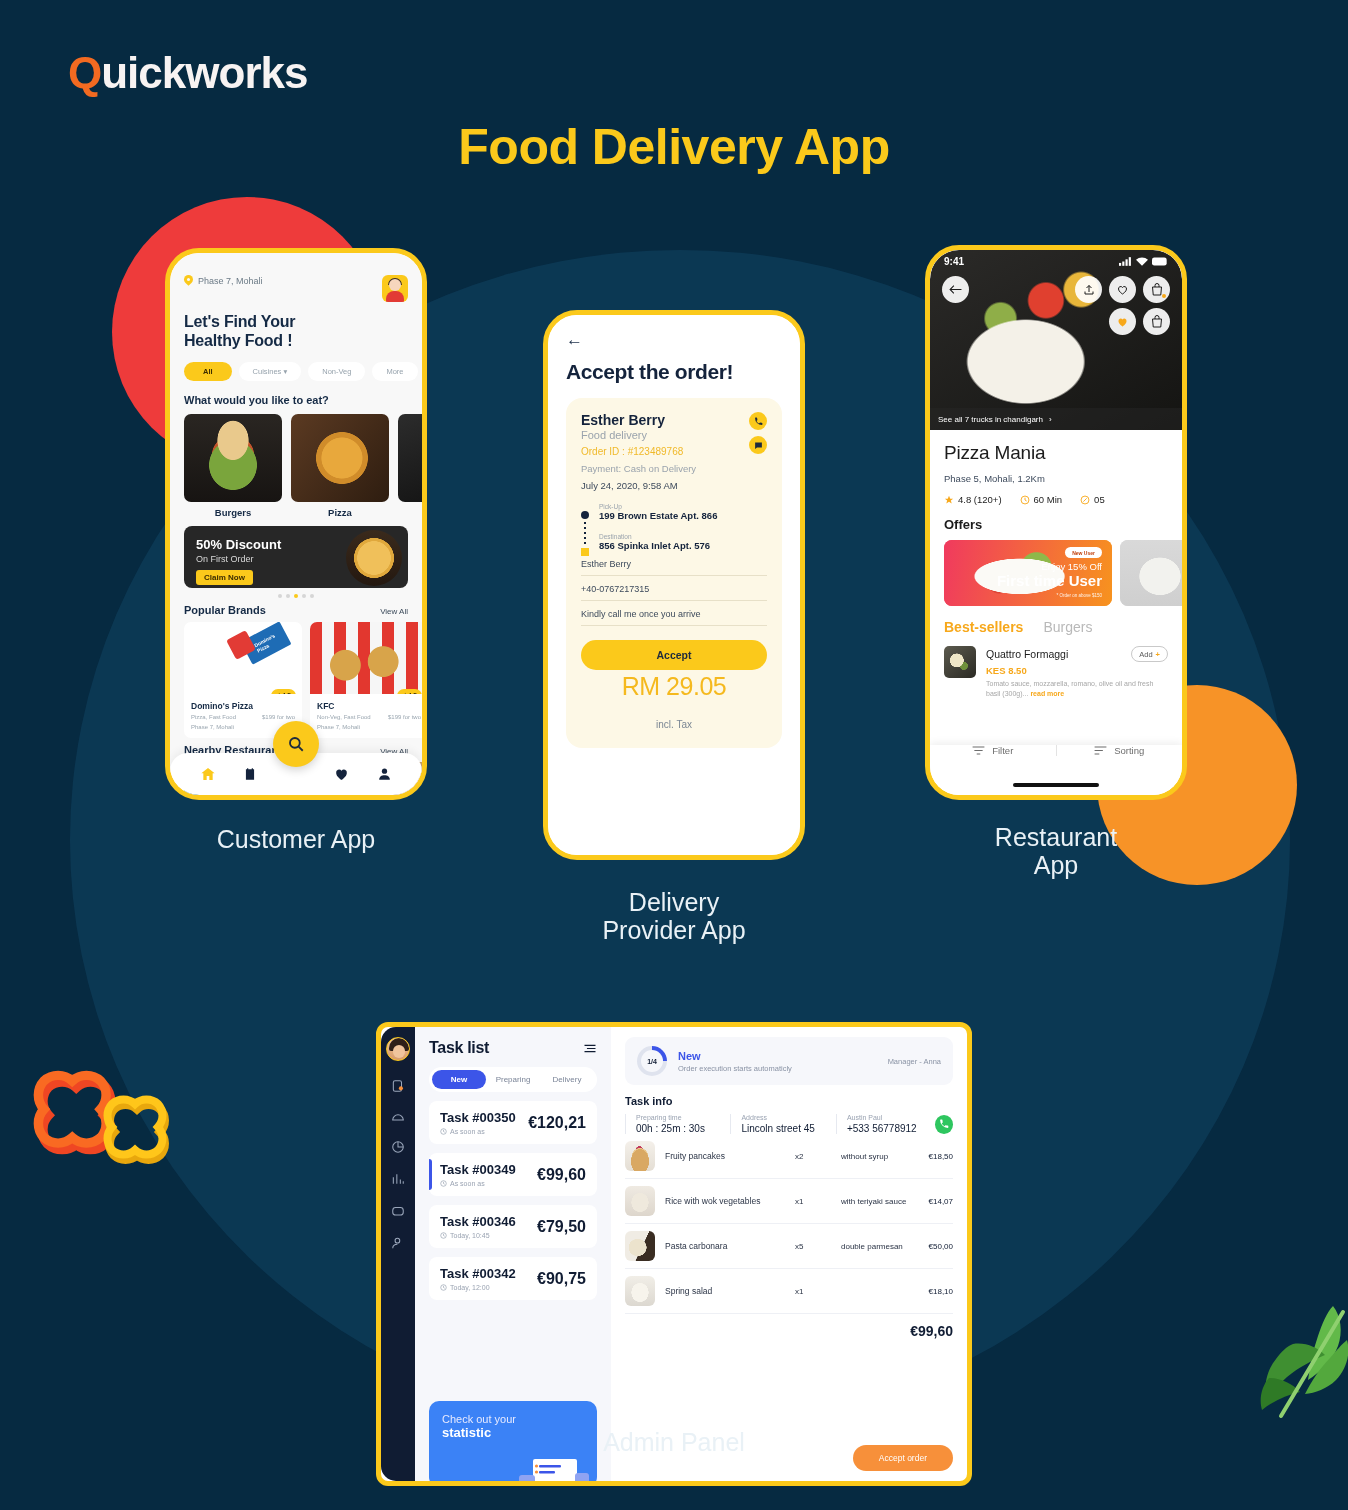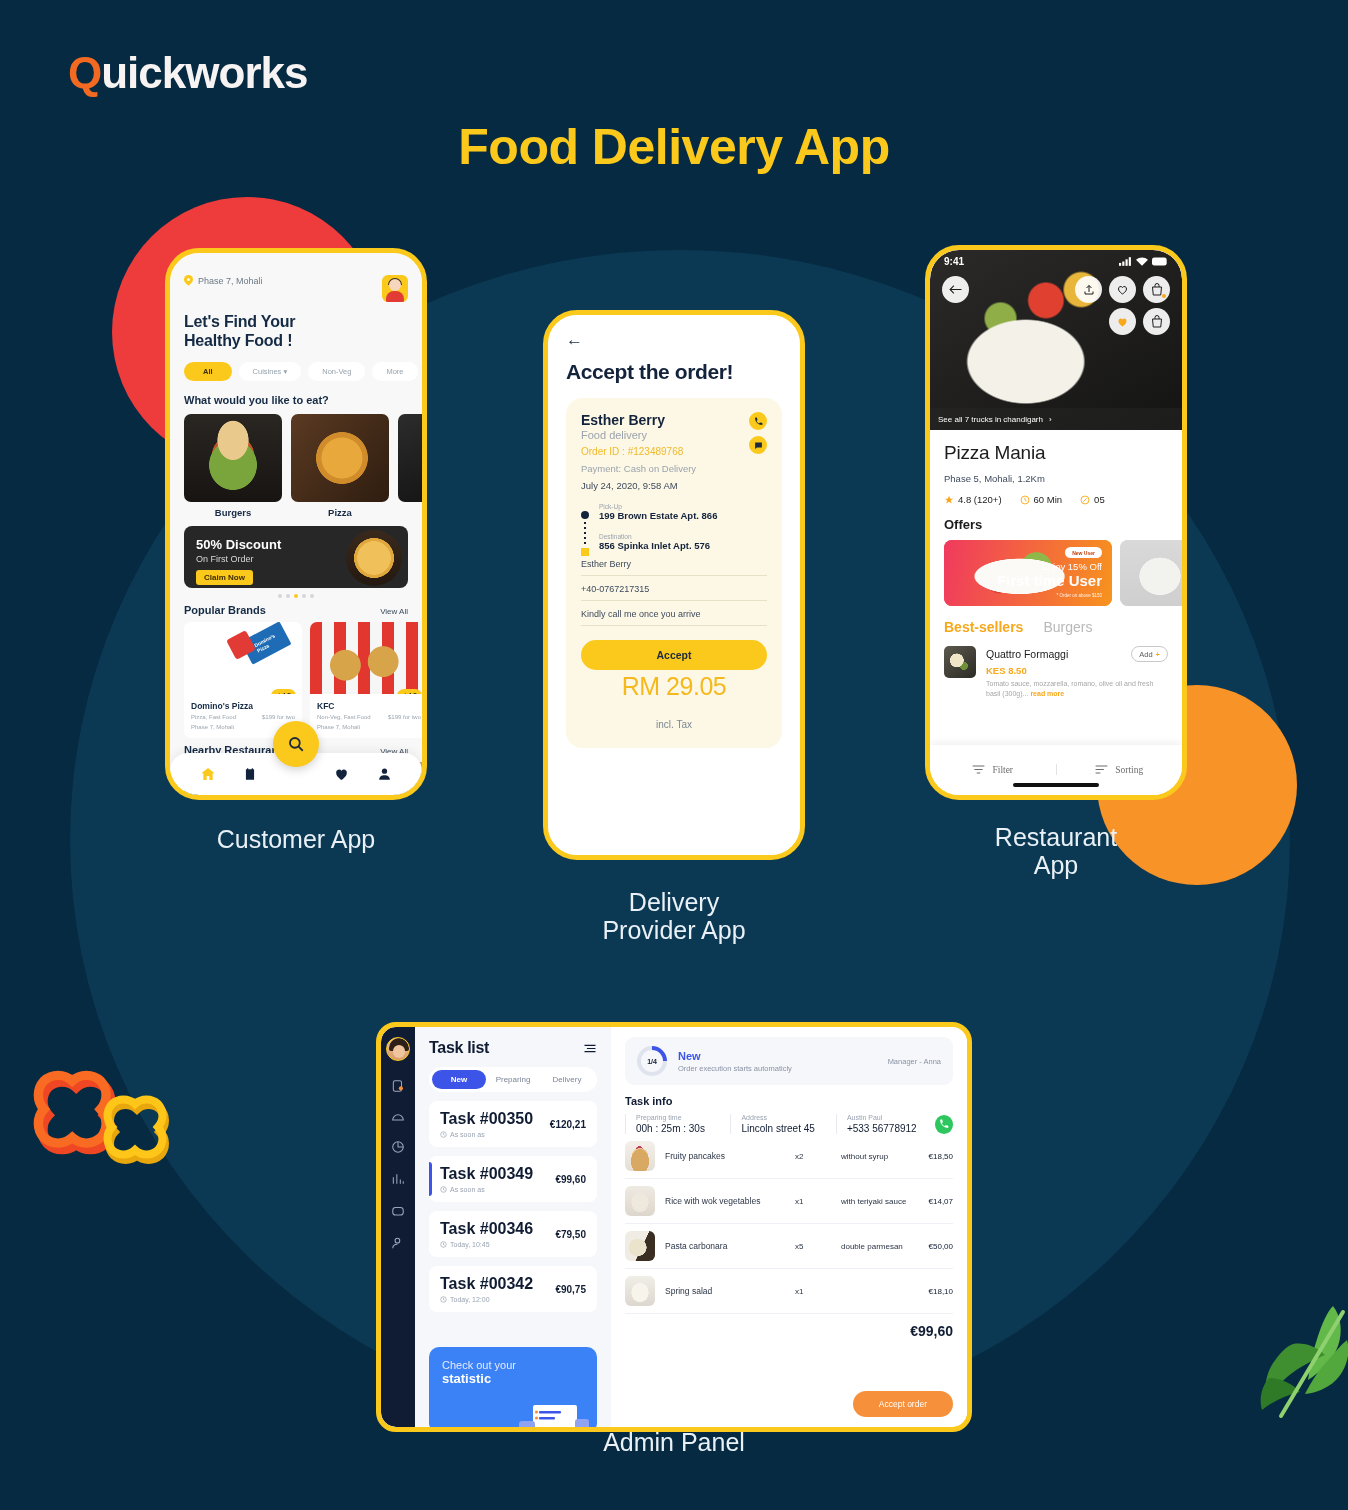--- a/index.html
+++ b/index.html
@@ -215,52 +215,52 @@
   .dish-head { display:flex; justify-content:space-between; align-items:center; }
   .dish-name { font-size: 10.5px; color:#1c1c1c; }
   .add-btn { border: 1px solid #c9c9c9; border-radius: 10px; font-size: 7.5px; color:#5a5a5a;
     padding: 2.5px 7px; display:flex; gap:3px; align-items:center; }
   .add-btn i { color:#f7a81b; font-style: normal; font-weight: bold; }
   .dish-price { font-size: 9.5px; color:#f7a81b; margin-top: 3px; font-weight:bold; }
   .dish-desc { font-size: 7px; color:#a7a7a7; margin-top: 3px; line-height: 1.45; }
   .dish-desc b { color:#f7a81b; }
   .res-footer { position:absolute; left:0; right:0; bottom:0; height: 50px; background:#fff;
     box-shadow: 0 -2px 8px rgba(0,0,0,.07); }
-  .res-footer-inner { display:flex; height: 30px; align-items:flex-end;font-family:Liberation Serif, serif; }
+  .res-footer-inner { display:flex; height: 30px; align-items:flex-start; }
   .ff { flex:1; display:flex; align-items:center; justify-content:center; gap:7px;
     font-size: 9.5px; color:#6d6d6d; }
   .ff + .ff { border-left: 1px solid #e3e3e3; }
   .home-ind { width: 86px; height: 3.5px; border-radius: 2px; background:#111;
     margin: 8px auto 0; }
 
   
-  #admin-panel { left: 376px; top: 1022px; width: 596px; height: 410px; border-radius: 20px; }
+  #admin-panel { left: 376px; top: 1022px; width: 596px; height: 464px; border-radius: 12px; }
   .adm { display:flex; width:100%; height:100%; background:#fff; }
   .adm-rail { width: 34px; background:#101c33; display:flex; flex-direction:column;
     align-items:center; padding-top: 10px; gap: 18px; flex:0 0 auto; }
   .rail-av { width: 24px; height: 24px; border-radius:50%; overflow:hidden;
     background: linear-gradient(#f3c89a,#d79a6b); border:1.5px solid #fbc91b; position:relative; }
   .rail-av .hr { position:absolute; left:2px; top:0; width:20px; height:13px;
     background:#2e1f18; border-radius: 10px 10px 2px 2px; }
   .rail-av .fc { position:absolute; left:6px; top:7px; width:12px; height:13px;
     background:#f0c49c; border-radius: 6px; }
   .rail-ico { color:#9aa6bb; }
   .adm-list { width: 196px; flex:0 0 auto; background:#f6f7fb; padding: 12px 14px 0; position:relative; }
   .adm-h { display:flex; justify-content:space-between; align-items:center; }
   .adm-h h2 { font-size: 16px; font-weight:bold; color:#101c33; letter-spacing:-0.3px; }
   .seg { display:flex; background:#fff; border-radius: 14px; padding: 3px; margin-top: 10px; }
   .seg div { flex:1; text-align:center; font-size: 8px; color:#7b8598; padding: 5px 0; border-radius: 11px; }
   .seg div.on { background:#3c55e8; color:#fff; font-weight:bold; }
   .task { background:#fff; border-radius: 8px; margin-top: 9px; padding: 9px 11px;
     display:flex; justify-content:space-between; align-items:center; position:relative; }
   .task.sel:before { content:''; position:absolute; left:0; top:6px; bottom:6px; width:3px;
     background:#3c55e8; border-radius: 0 3px 3px 0; }
-  .task .tn { font-size: 16px; font-weight:bold; color:#101c33; }
+  .task .tn { font-size: 13px; font-weight:bold; color:#101c33; }
   .task .tt { font-size: 7px; color:#9aa3b2; margin-top: 3px; display:flex; gap:3px; align-items:center; }
-  .task .tp { font-size: 10px; font-weight:bold; color:#101c33; }
+  .task .tp { font-size: 16px; font-weight:bold; color:#101c33; }
   .stat-card { position:absolute; left: 14px; right: 14px; bottom: -6px; height: 86px;
     background:#3b82f6; border-radius: 10px; padding: 12px 13px; overflow:hidden; }
   .stat-card .s1 { color:#e7eaff; font-size: 11px; }
   .stat-card .s2 { color:#fff; font-size: 13px; font-weight:bold; }
 
   .adm-detail { flex:1; padding: 10px 14px 0; min-width:0; position:relative; }
   .status-bar2 { background:#f6f7fb; border-radius: 9px; padding: 9px 12px; display:flex;
     align-items:center; gap: 11px; }
   .ring { width: 30px; height: 30px; border-radius:50%; flex:0 0 auto;
     background: conic-gradient(#3c55e8 0 25%, #dfe3ee 25% 100%);

